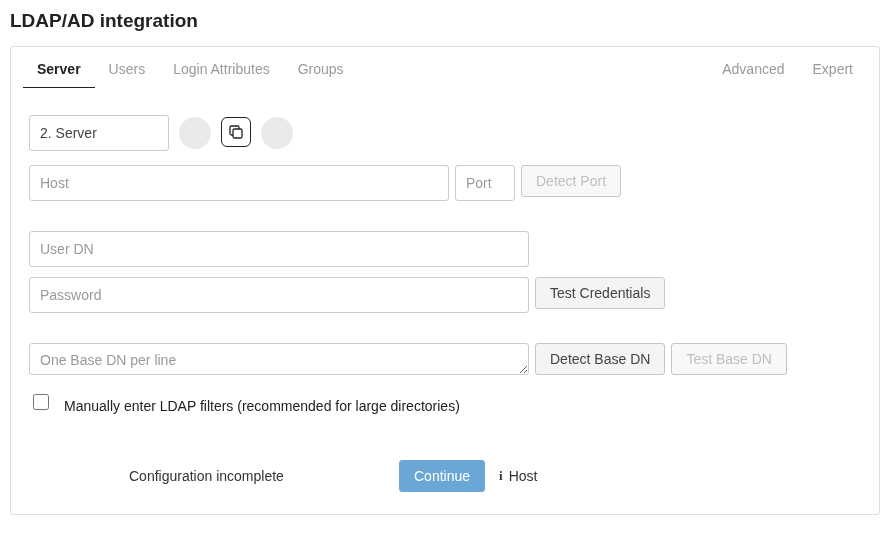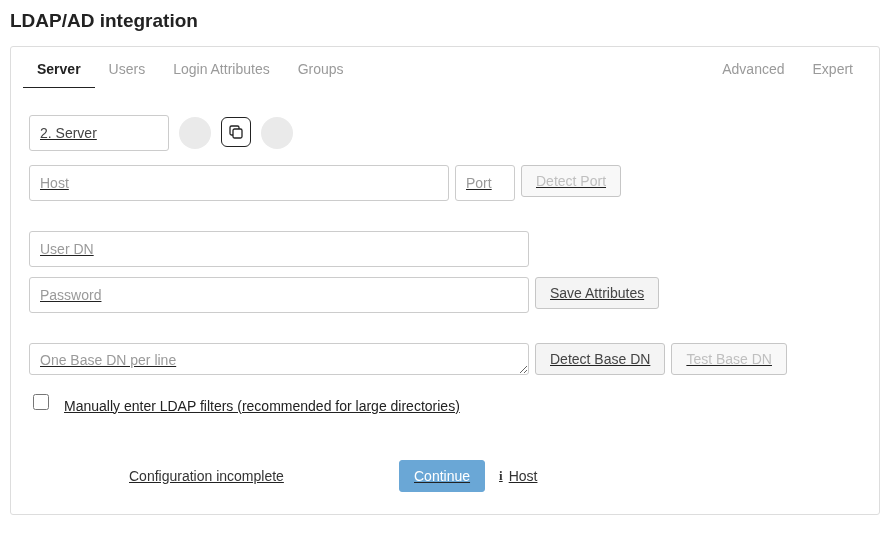--- a/index.html
+++ b/index.html
@@ -37,21 +37,20 @@
     cursor: pointer;
   }
   .tab.active {
     color: #222;
     font-weight: 700;
     border-bottom: 1px solid #222;
   }
   .tabs .spacer { flex: 1; }
   .content {
     padding: 24px 18px 18px 18px;
-    text-decoration: underline;
   }
   .row {
     display: flex;
     align-items: stretch;
     gap: 6px;
     margin-bottom: 10px;
   }
   .select-server {
     width: 140px;
     height: 36px;
@@ -202,21 +201,21 @@
     </div>
 
     <div style="height:20px"></div>
 
     <div class="row">
       <input type="text" class="userdn-input" placeholder="User DN" style="">
     </div>
 
     <div class="row">
       <input type="password" class="password-input" placeholder="Password" style="">
-      <button class="btn">Save Attributes</button>
+      <button class="btn">Test Credentials</button>
     </div>
 
     <div style="height:20px"></div>
 
     <div class="row">
       <textarea class="base-dn" placeholder="One Base DN per line" style=""></textarea>
       <button class="btn">Detect Base DN</button>
       <button class="btn" disabled="">Test Base DN</button>
     </div>
 

